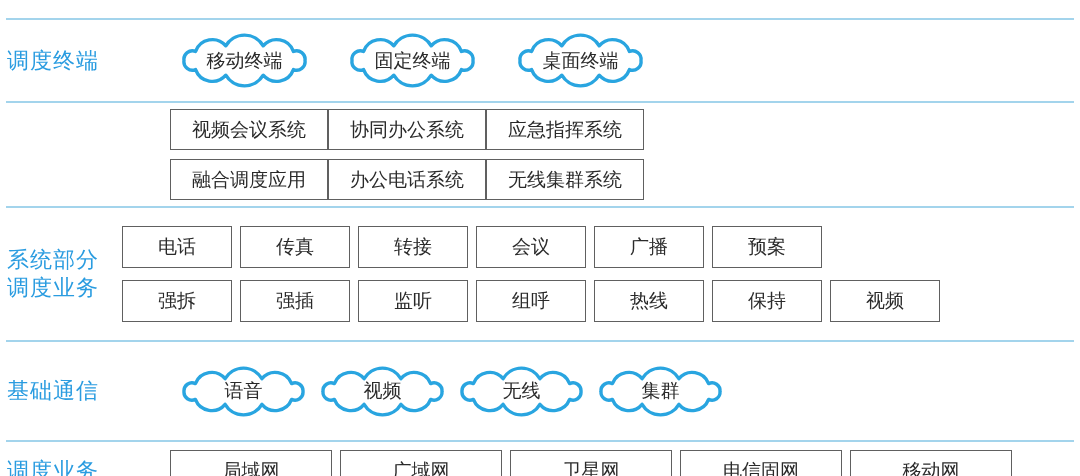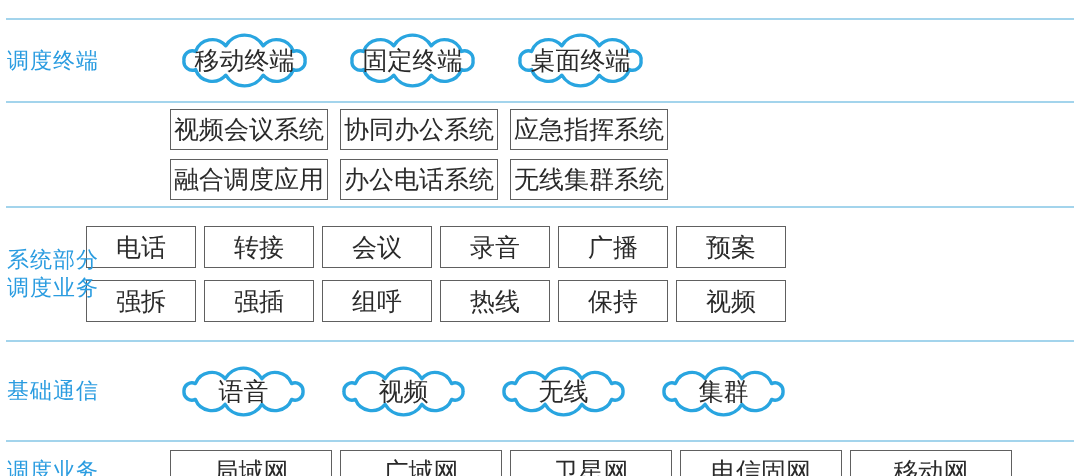--- a/index.html
+++ b/index.html
@@ -43,27 +43,27 @@
     letter-spacing: 1px;
     color: var(--label-blue);
     white-space: pre-line;
   }
   .row-content { display: flex; flex-direction: column; }
   .line { display: flex; align-items: center; }
 
   .row-terminals .row-content { margin-left: 170px; }
   .row-terminals .line { gap: 31px; }
   .row-comm .row-content { margin-left: 170px; }
-  .row-comm .line { gap: 25px; }
+  .row-comm .line { gap: 4px; }
 
   .row-apps .row-content { margin-left: 164px; gap: 9px; }
-  .row-apps .line { gap: 12px; }
+  .row-apps .line { }
   .row-apps .box { width: 158px; height: 41px; }
 
-  .row-services .row-content { margin-left: 80px; gap: 12px; }
+  .row-services .row-content { margin-left: 116px; gap: 12px; }
   .row-services .line { gap: 8px; }
   .row-services .box { width: 110px; height: 42px; }
 
   .row-network .row-content { margin-left: 164px; }
   .row-network .line { gap: 8px; }
   .row-network .box { width: 162px; height: 42px; }
 
   .box {
     box-sizing: border-box;
     border: 1.5px solid var(--box-border);
@@ -77,21 +77,21 @@
     display: flex;
     align-items: center;
     justify-content: center;
   }
   .row-terminals .cloud { width: 137px; height: 57px; }
   .row-comm .cloud { width: 135px; height: 53px; }
   .cloud svg { position: absolute; left: 0; top: 0; }
   .item-label {
     position: relative;
     z-index: 1;
-    font-size: 25px;
+    font-size: 19px;
     color: var(--text-dark);
     white-space: nowrap;
   }
 </style>
 </head>
 <body>
 
 <div class="canvas">
 
   <div class="row row-terminals">
@@ -149,41 +149,44 @@
 
   <div class="row row-services">
     <div class="row-label">系统部分
 调度业务</div>
     <div class="row-content">
         <div class="line">
           <div class="box">
             <span class="item-label">电话</span>
           </div>
           <div class="box">
+            <span class="item-label">传真</span>
+          </div>
+          <div class="box">
             <span class="item-label">转接</span>
           </div>
           <div class="box">
             <span class="item-label">会议</span>
           </div>
           <div class="box">
-            <span class="item-label">录音</span>
-          </div>
-          <div class="box">
             <span class="item-label">广播</span>
           </div>
           <div class="box">
             <span class="item-label">预案</span>
           </div>
         </div>
         <div class="line">
           <div class="box">
             <span class="item-label">强拆</span>
           </div>
           <div class="box">
             <span class="item-label">强插</span>
+          </div>
+          <div class="box">
+            <span class="item-label">监听</span>
           </div>
           <div class="box">
             <span class="item-label">组呼</span>
           </div>
           <div class="box">
             <span class="item-label">热线</span>
           </div>
           <div class="box">
             <span class="item-label">保持</span>
           </div>

